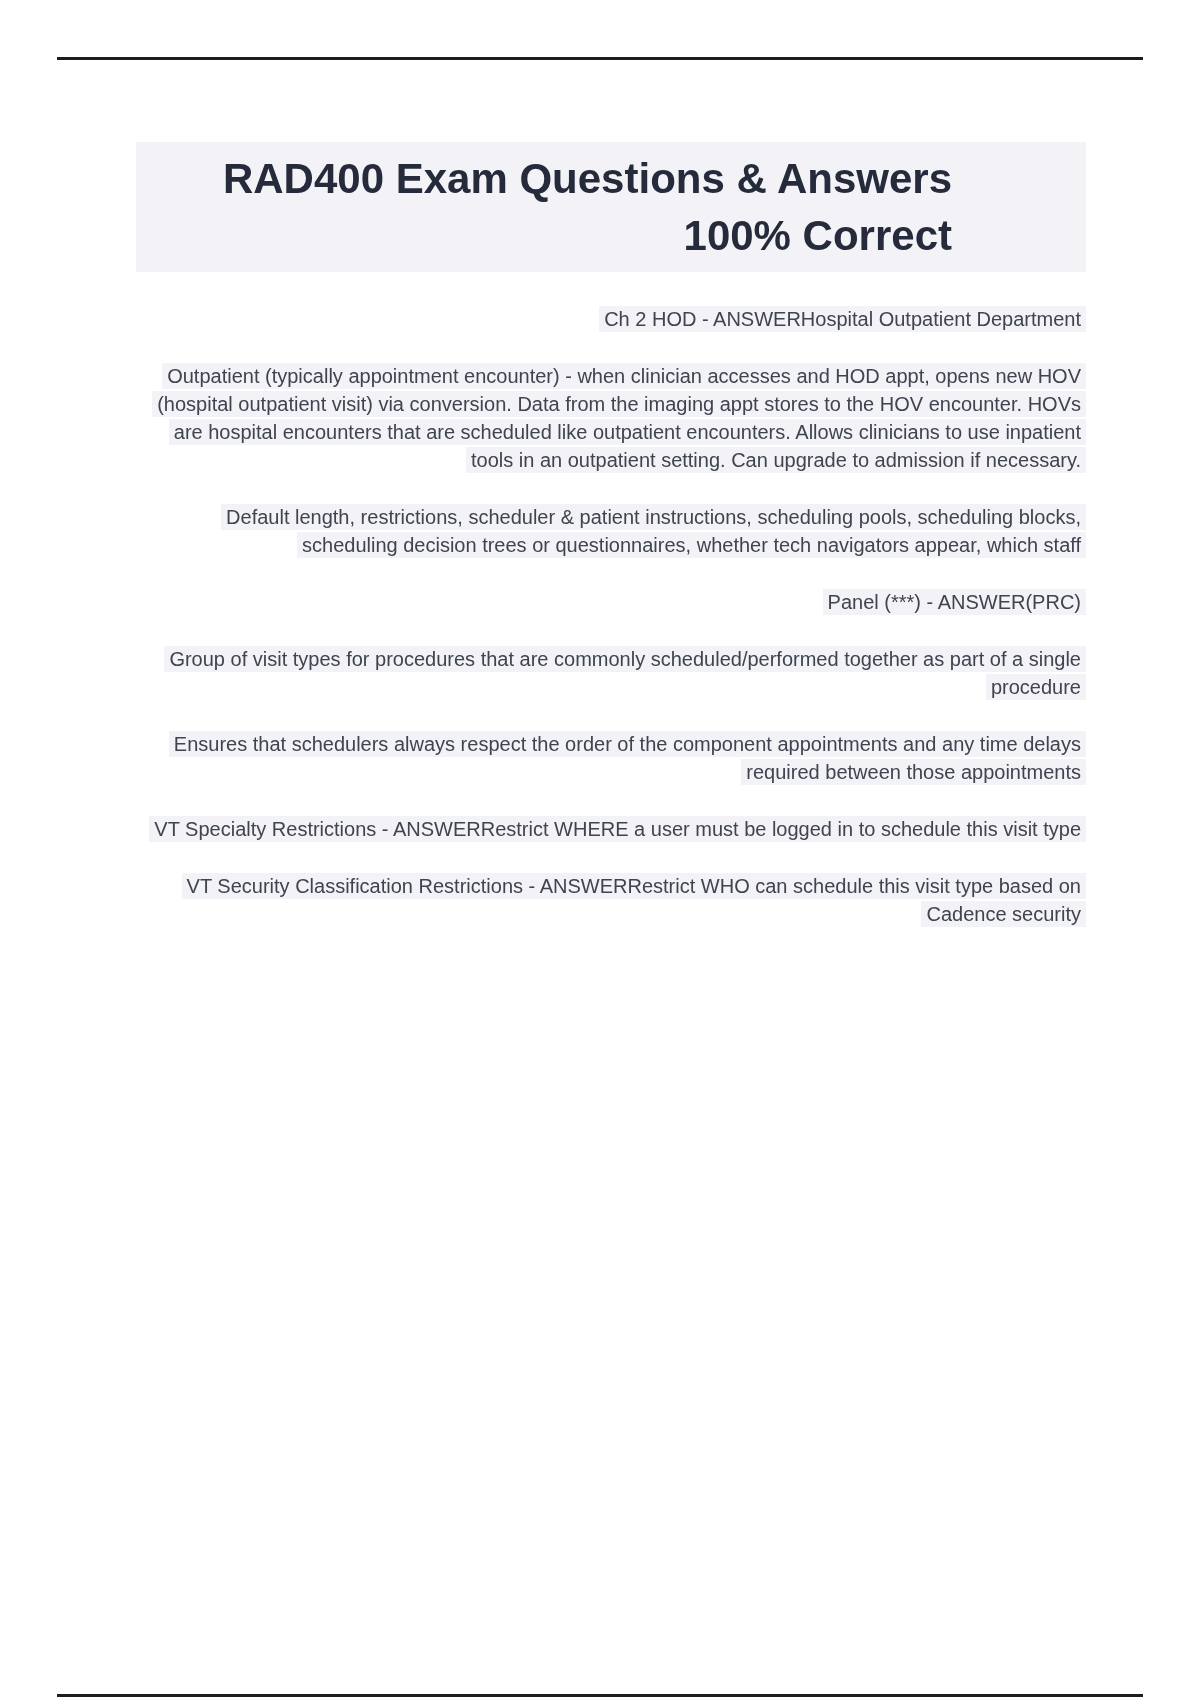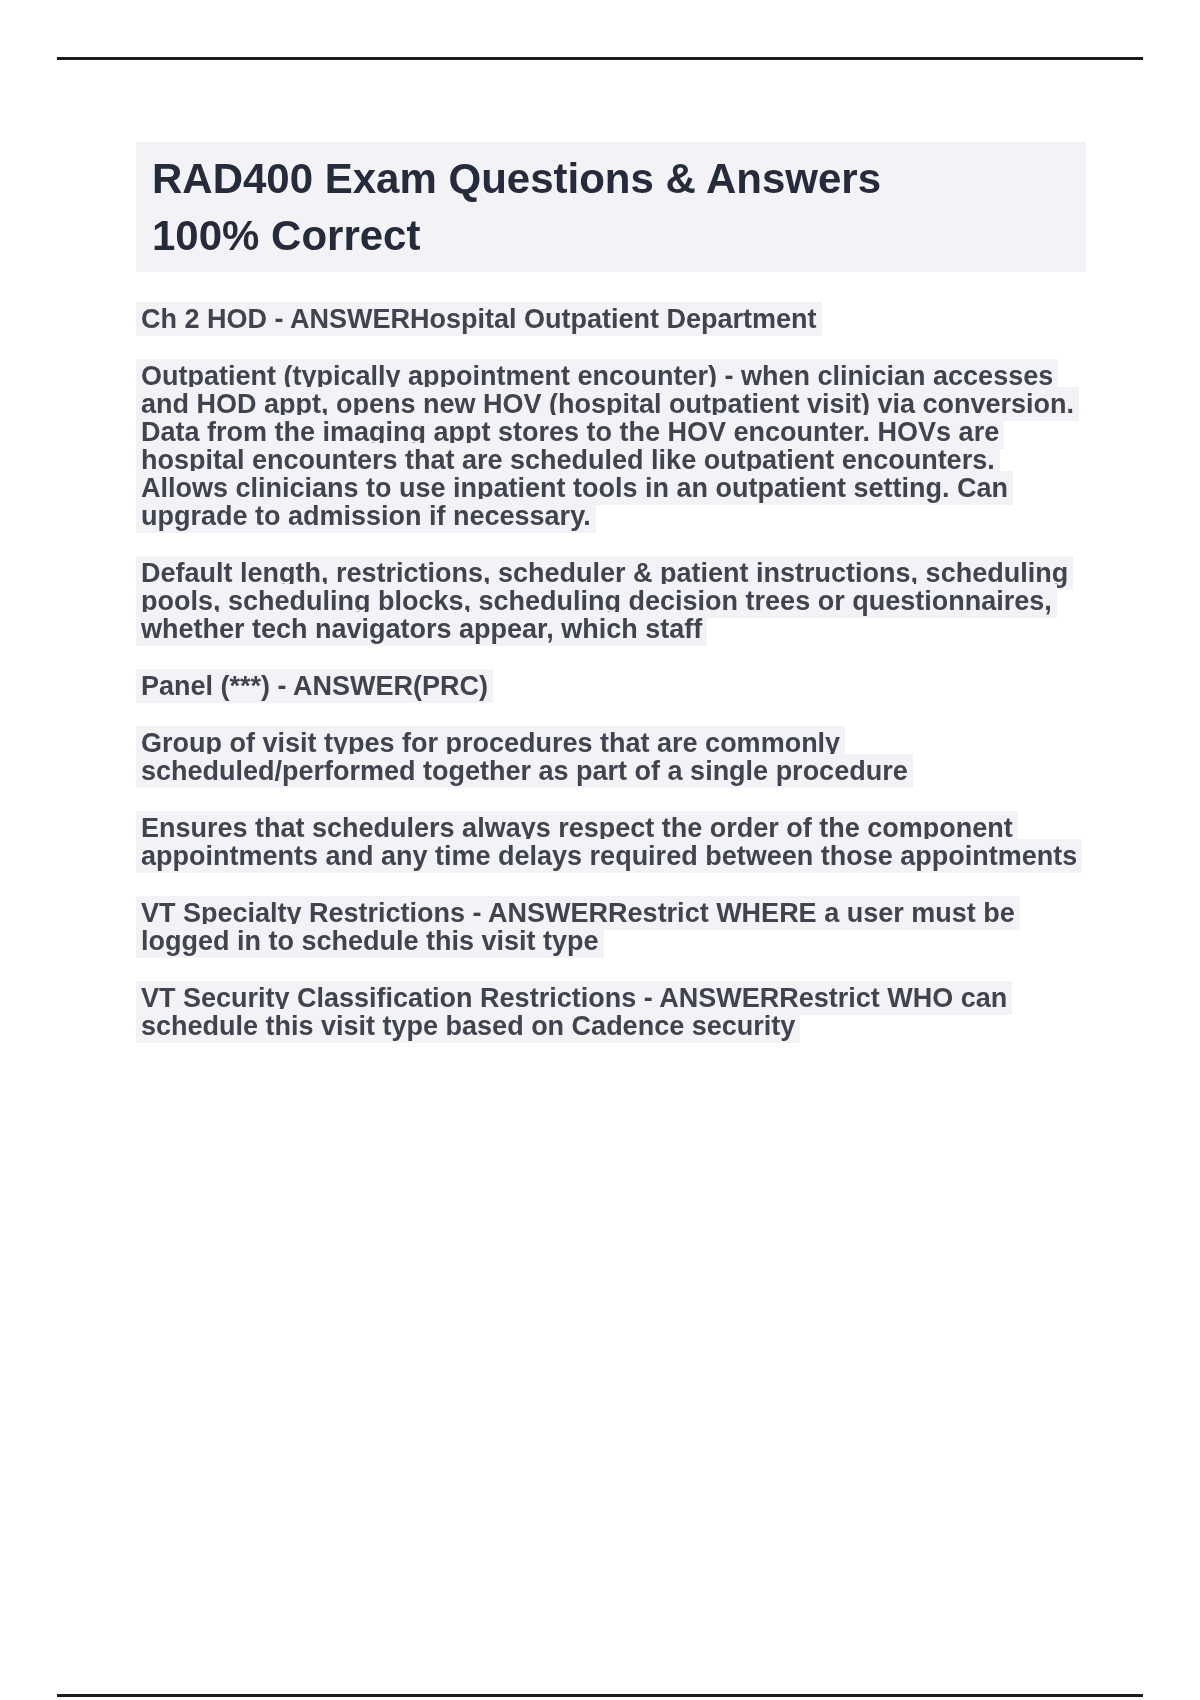--- a/index.html
+++ b/index.html
@@ -35,27 +35,29 @@
     background: var(--highlight, #f2f2f7);
     padding: 8px 16px;
     font-size: 42px;
     line-height: 57px;
     font-weight: bold;
     color: var(--title-text, #262b3b);
   }
   .title-text {
     display: block;
     max-width: 800px;
+    text-align: right;
   }
   .para {
     margin: 0 0 29px 0;
-    font-size: 27px;
+    font-size: 20px;
     line-height: 28px;
-    font-weight: bold;
+    font-weight: normal;
     color: var(--body-text, #3f444e);
+    text-align: right;
   }
   .hl {
     background: var(--highlight, #f2f2f7);
     padding: 2px 5px;
     -webkit-box-decoration-break: clone;
     box-decoration-break: clone;
   }
 </style>
 </head>
 <body>

